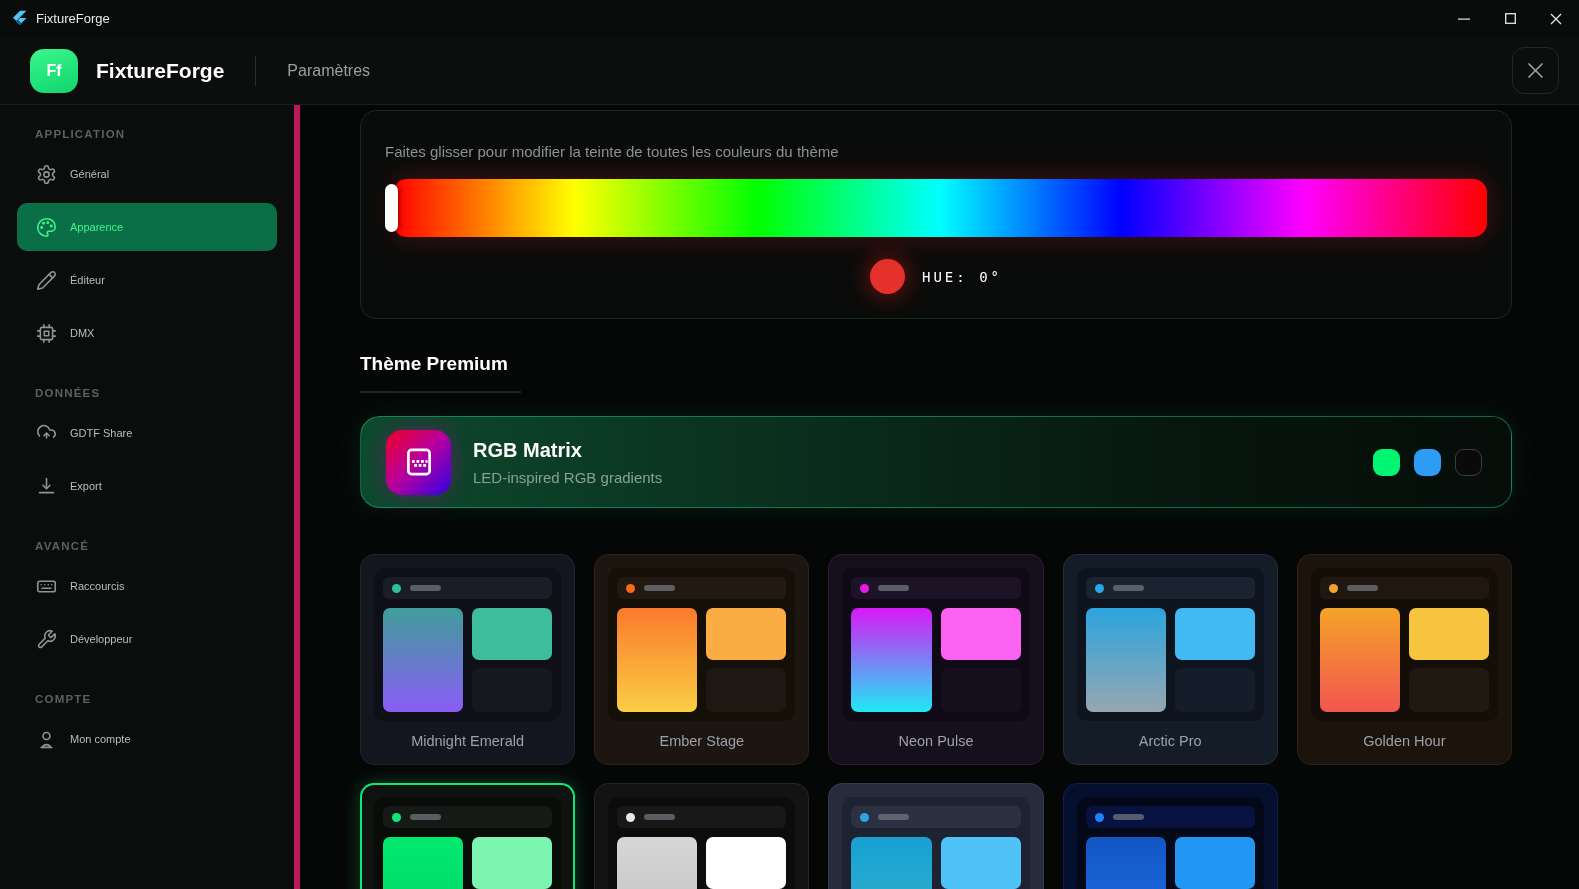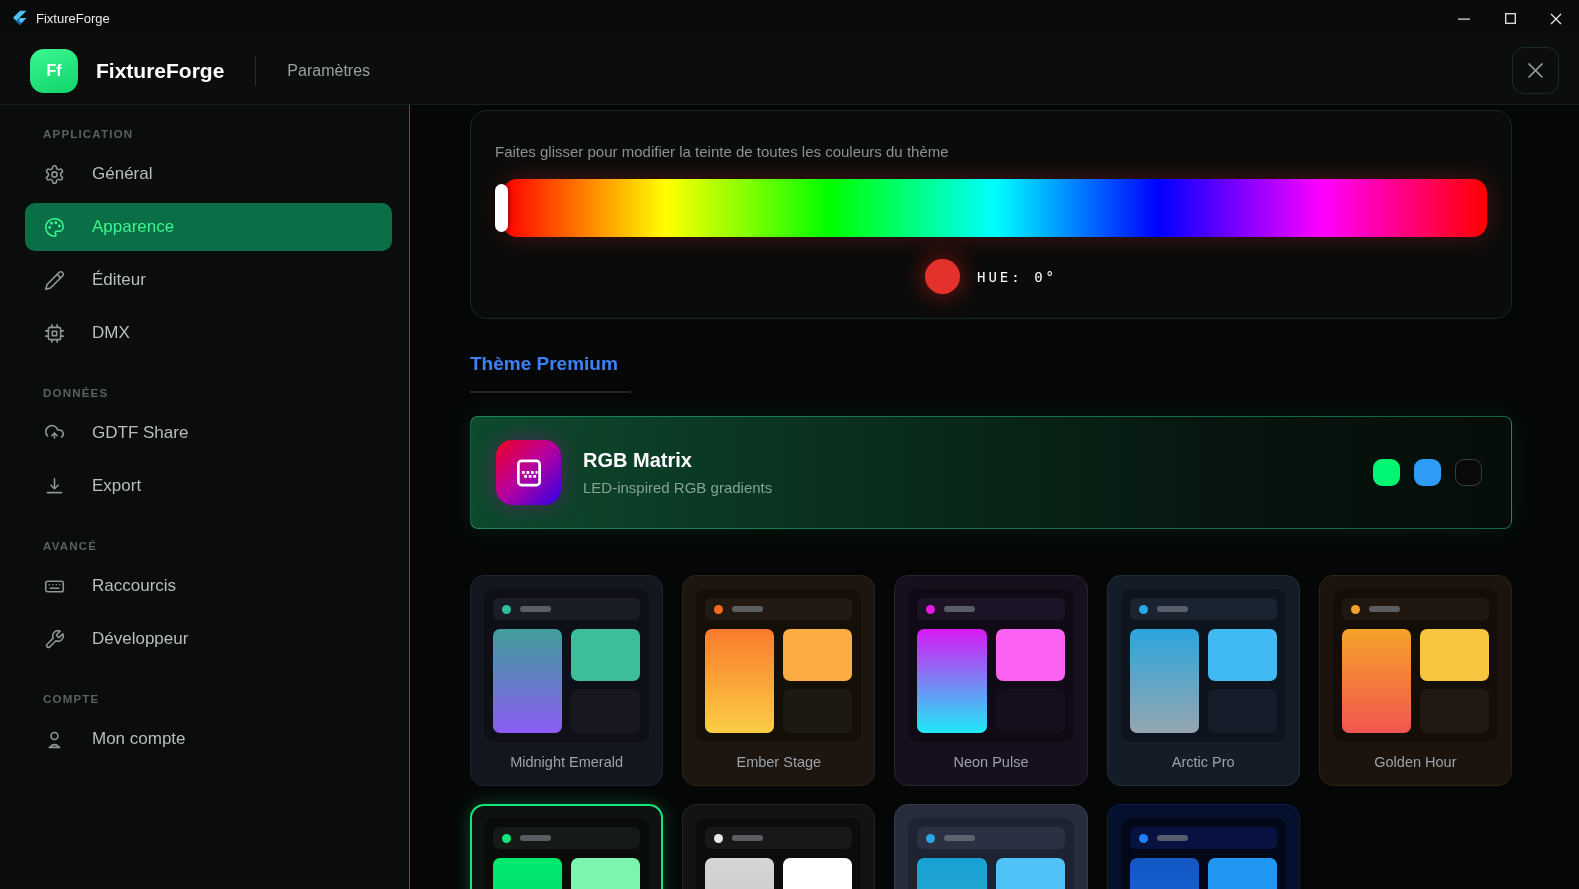--- a/index.html
+++ b/index.html
@@ -15,26 +15,26 @@
   
   .header{ height:68px; background:#0b0e0d; border-bottom:1px solid #15201a; display:flex; align-items:center; padding:0 20px 0 30px; }
   .logo-badge{ width:48px; height:44px; border-radius:14px; background:linear-gradient(160deg,#3bf78e,#0fd46c); color:#fff; font-weight:bold; font-size:16px; display:flex; align-items:center; justify-content:center; }
   .header-title{ color:#fff; font-size:21px; font-weight:bold; margin-left:18px; }
   .header-divider{ width:1px; height:30px; background:#2a2f2c; margin:0 31px; }
   .header-nav{ color:#9aa19d; font-size:16px; }
   .header-close{ margin-left:auto; width:47px; height:47px; border-radius:12px; border:1px solid #1d2a23; background:transparent; color:#9aa19d; display:flex; align-items:center; justify-content:center; cursor:pointer; }
 
   
   .body-wrap{ display:flex; height:784px; }
-  .sidebar{ width:410px; background:#0a0d0c; border-right:1px solid #be185d; padding-top:23px; flex-shrink:0;padding-left:8px; }
+  .sidebar{ width:300px; background:#0a0d0c; border-right:6px solid #be185d; padding-top:23px; flex-shrink:0; }
   .side-section-label{ color:#59635d; font-size:11.5px; font-weight:bold; letter-spacing:1.2px; margin:0 0 10px 35px; }
   .side-section{ margin-bottom:30px; }
   .side-item{ display:flex; align-items:center; height:48px; margin:0 17px 5px 17px; padding-left:19px; border-radius:10px; cursor:pointer; color:#b9bebb; }
   .side-item .ic{ width:21px; height:21px; color:#8f9692; display:flex; align-items:center; }
-  .side-item .side-label{ font-size:17px; margin-left:27px; }
+  .side-item .side-label{ font-size:11px; margin-left:13px; }
   .side-item.active{ background:#0a6e46; color:#3bf68f; }
   .side-item.active .ic{ color:#3bf68f; }
   .side-item.active .side-label{ color:#3bf68f; }
 
   .main{ flex:1; padding:5px 67px 0 60px; background:#050706; overflow:hidden; }
 
   
   .panel{ border:1px solid #15291f; background:#0a0c0b; border-radius:16px; padding:16px 24px 24px 24px; }
   .panel-title-row{ display:flex; align-items:center; gap:13px; }
   .panel-title-row .ic{ width:23px; height:23px; color:#19d97c; display:flex; }
@@ -43,23 +43,23 @@
   .hue-slider{ position:relative; margin-top:19px; height:58px; cursor:pointer; }
   .hue-bar{ position:absolute; left:8px; right:0; top:0; bottom:0; border-radius:14px;
     background:linear-gradient(to right,#ff0000 0%,#ffff00 16.6%,#00ff00 33.3%,#00ffff 50%,#0000ff 66.6%,#ff00ff 83.3%,#ff0000 100%);
     box-shadow:0 0 26px rgba(255,40,40,.25); }
   .hue-handle{ position:absolute; left:0; top:5px; width:13px; height:48px; border-radius:7px; background:#fff; box-shadow:0 0 6px rgba(0,0,0,.6); cursor:grab; }
   .hue-readout{ margin-top:22px; display:flex; align-items:center; justify-content:center; gap:17px; }
   .hue-dot{ width:35px; height:35px; border-radius:50%; background:#e4312c; box-shadow:0 0 24px rgba(255,30,20,.55); }
   .hue-value{ color:#fff; font-family:"DejaVu Sans Mono", monospace; font-size:14px; letter-spacing:3px; }
 
   
-  .premium-heading{ color:#3b82f6; font-size:19px; font-weight:bold; margin-top:34px; }
+  .premium-heading{ color:#ffffff; font-size:19px; font-weight:bold; margin-top:34px; }
   .heading-underline{ width:161px; height:2px; background:#222522; margin-top:16px; }
-  .premium-card{ margin-top:23px; height:113px; border-radius:8px; border:1px solid rgba(46,229,157,.4);
+  .premium-card{ margin-top:23px; height:92px; border-radius:20px; border:1px solid rgba(46,229,157,.4);
     background:linear-gradient(90deg,#0d4a2d 0%,#0a2e1d 38%,#07160f 72%,#050d09 100%);
     box-shadow:0 0 28px rgba(16,185,129,.12);
     display:flex; align-items:center; padding:0 29px 0 25px; cursor:pointer; }
   .premium-icon{ width:65px; height:65px; border-radius:16px; background:linear-gradient(135deg,#ef0022 0%,#b8009e 48%,#3000e4 100%); display:flex; align-items:center; justify-content:center; box-shadow:0 0 22px rgba(180,0,160,.4); }
   .premium-text{ margin-left:22px; }
   .premium-name{ color:#fff; font-size:20px; font-weight:bold; }
   .premium-sub{ color:#86a391; font-size:15px; margin-top:7px; }
   .premium-swatches{ margin-left:auto; display:flex; gap:14px; }
   .swatch{ width:27px; height:27px; border-radius:9px; }
 

